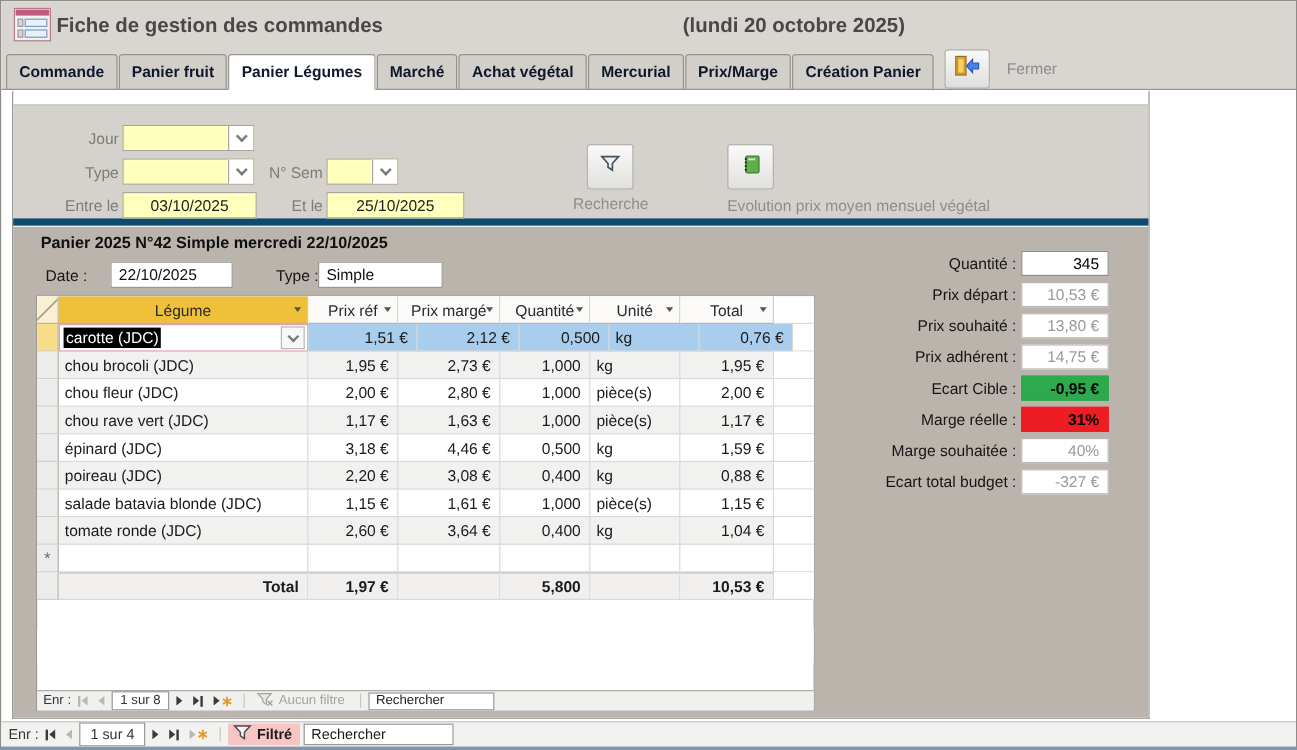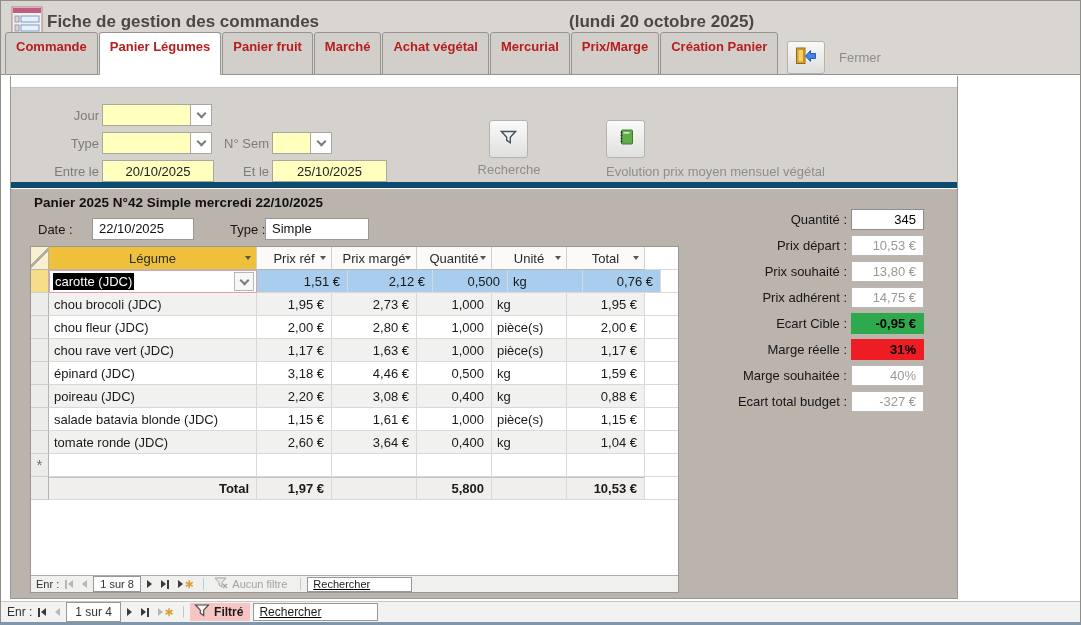--- a/index.html
+++ b/index.html
@@ -10,23 +10,23 @@
     border:1px solid #8f8d89; border-bottom:3px solid #7f96ab; overflow:hidden; }
 
   
   .band{ position:absolute; left:0; top:0; right:0; height:74px;
     background:#d9d6d2; border-bottom:1px solid #97948f; }
   .form-icon{ position:absolute; left:10px; top:5px; }
   .win-title{ position:absolute; left:46px; top:11px; font-size:17px; font-weight:bold; color:#4a4744; }
   .win-date{ position:absolute; left:568px; top:11px; font-size:17px; font-weight:bold; color:#4a4744; }
 
   .tabstrip{ position:absolute; left:4px; bottom:-1px; display:flex; }
-  .tab{ height:43px; line-height:28px; padding:0 10px; margin-right:1px;
+  .tab{ height:30px; line-height:28px; padding:0 10px; margin-right:1px;
     background:#d2cfca; border:1px solid #96948f; border-radius:3px 3px 0 0;
-    font-size:13px; font-weight:bold; color:#b91c1c; cursor:default; }
+    font-size:13px; font-weight:bold; color:#0f172a; cursor:default; }
   .tab.active{ background:#fff; border-bottom:1px solid #fff; position:relative; z-index:2; }
 
   .close-btn{ position:absolute; left:786px; top:40px; width:38px; height:33px;
     background:linear-gradient(#f9f9f8,#dededc); border:1px solid #b5b3af; border-radius:3px;
     display:flex; align-items:center; justify-content:center; }
   .close-label{ position:absolute; left:838px; top:49px; font-size:13px; color:#8f8d89; }
 
   
   .container{ position:absolute; left:9px; top:75px; width:948px; height:523px;
     border:1px solid #9a9894; border-top:none; background:#fff; }
@@ -96,21 +96,21 @@
   .tri-l{ width:0; height:0; border-top:4px solid transparent; border-bottom:4px solid transparent; border-right:5px solid currentColor; }
   .vbar{ width:2px; height:9px; background:currentColor; }
   .nav-star{ color:#e09a2f; font-weight:bold; font-size:12px; line-height:8px; }
   .nav-pos{ background:#fff; border:1px solid #9a9894; padding:1px 6px; min-width:48px; }
   .navbar.outer .nav-pos{ padding:2px 8px; min-width:52px; }
   .nav-sep{ width:1px; height:12px; background:#c8c6c3; margin:0 3px; }
   .nav-filter{ display:inline-flex; align-items:center; gap:4px; padding:1px 7px 1px 4px; }
   .nav-filter.off{ color:#a5a3a0; }
   .nav-filter.on{ background:#f6c5c4; color:#1c1c1c; font-weight:bold; }
   .nav-search{ background:#fff; border:1px solid #9a9894; font-size:11px; padding:1px 5px;
-    width:105px; height:15px; font-family:"Liberation Sans", sans-serif;text-decoration:underline; }
+    width:105px; height:15px; font-family:"Liberation Sans", sans-serif; }
   .navbar.outer .nav-search{ width:125px; height:18px; font-size:12px; }
   .nav-search::placeholder{ color:#1b1b1b; opacity:1; }
 
   
   .sum-row{ position:absolute; left:0; width:834px; height:22px; }
   .sum-label{ position:absolute; left:560px; width:276px; top:3px; text-align:right;
     font-size:13px; color:#161616; }
   .sum-box{ position:absolute; left:840px; width:73px; height:21px; font-size:13px;
     text-align:right; padding:2px 7px 0 2px; background:#fff; border:1px solid #b9b7b3; }
   .sum-box.editable{ color:#000; border-color:#8f8d89; }
@@ -131,22 +131,22 @@
         <rect x="4" y="10" width="4" height="6" fill="#d8d6d4" stroke="#9a98a6"></rect>
         <rect x="10" y="10" width="18" height="6" fill="#e8f0fa" stroke="#7a9cc8"></rect>
         <rect x="4" y="19" width="4" height="6" fill="#d8d6d4" stroke="#9a98a6"></rect>
         <rect x="10" y="19" width="18" height="6" fill="#e8f0fa" stroke="#7a9cc8"></rect>
       </svg>
     </span>
     <span class="win-title">Fiche de gestion des commandes</span>
     <span class="win-date">(lundi 20 octobre 2025)</span>
     <div class="tabstrip">
         <div class="tab">Commande</div>
+        <div class="tab">Panier fruit</div>
         <div class="tab active">Panier Légumes</div>
-        <div class="tab">Panier fruit</div>
         <div class="tab">Marché</div>
         <div class="tab">Achat végétal</div>
         <div class="tab">Mercurial</div>
         <div class="tab">Prix/Marge</div>
         <div class="tab">Création Panier</div>
       </div>
   </div>
 
   <div class="close-btn">
     <span>
@@ -180,21 +180,21 @@
       <span class="f-label" style="left:204px; top:48px; width:54px;">N° Sem</span>
       <div class="f-field" style="left:261px; top:44px; width:60px;">
         <span class="val"></span>
         <span class="combo-arrow-btn">
             <span class="chev"></span>
           </span>
       </div>
 
       <span class="f-label" style="left:8px; top:76px; width:80px;">Entre le</span>
       <div class="f-field center" style="left:91px; top:72px; width:112px;">
-        <span class="val">20/10/2025</span>
+        <span class="val">03/10/2025</span>
       </div>
       <span class="f-label" style="left:214px; top:76px; width:44px;">Et le</span>
       <div class="f-field center" style="left:261px; top:72px; width:115px;">
         <span class="val">25/10/2025</span>
       </div>
 
       <div class="tool-btn" style="left:478px; top:32px;">
         <span>
           <svg width="17" height="15" viewBox="0 0 17 15">
             <path d="M1.5 1.5 h14 l-5.2 5.8 v5.5 l-3.6 -2.4 v-3.1 z" fill="#eef2f6" stroke="#44505c" stroke-width="1.4"></path>

